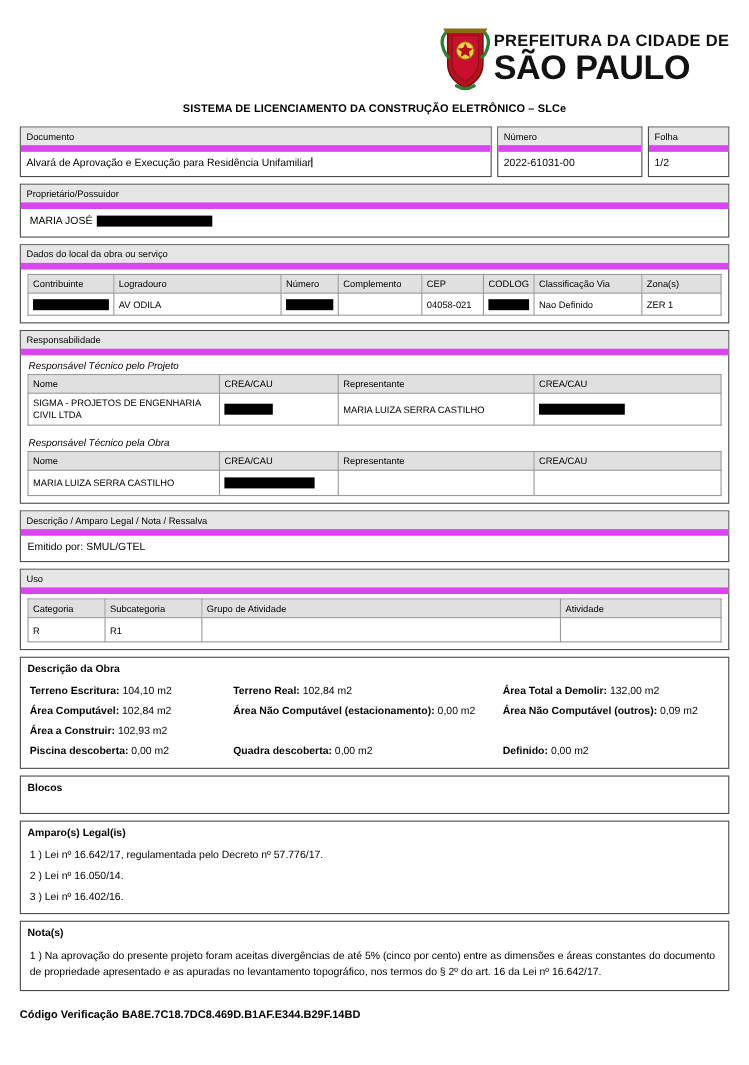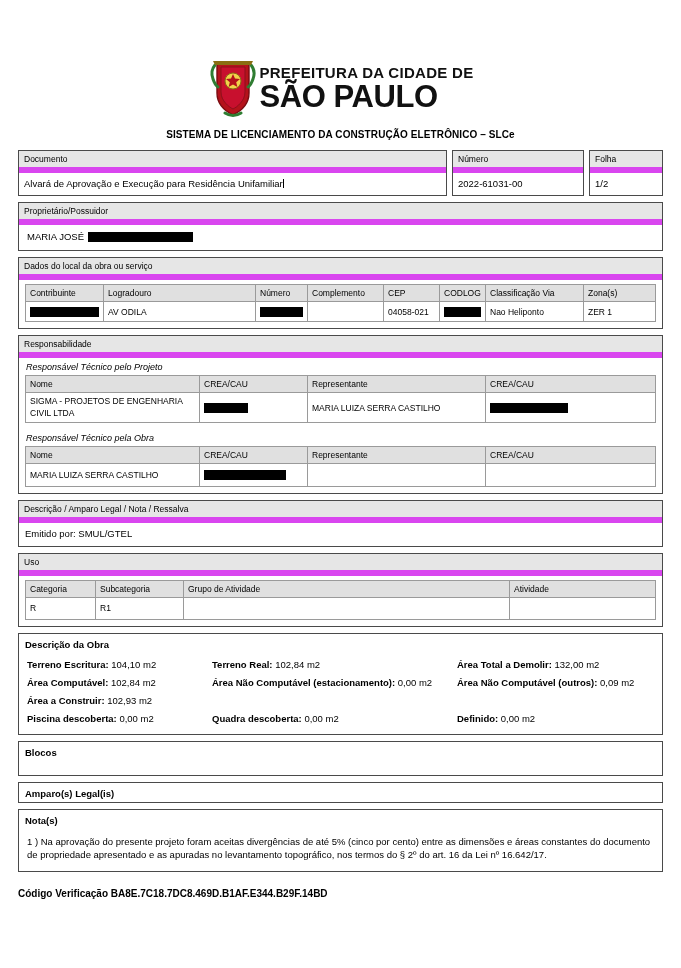--- a/index.html
+++ b/index.html
@@ -25,23 +25,22 @@
   }
 
   
   .header {
     padding-top: 22px;
     text-align: center;
   }
   .brand-row {
     display: flex;
     align-items: center;
-    justify-content: center;
+    justify-content: flex-end;
     gap: 0;
-    margin-top: 35px;
   }
   .crest {
     width: 52px;
     height: 62px;
     position: relative;
     flex: none;
   }
   .brand-text {
     text-align: left;
     line-height: 1;
@@ -288,21 +287,21 @@
               </td>
             <td>AV  ODILA</td>
             <td>
                 <span class="redact-cell"></span>
               </td>
             <td></td>
             <td>04058-021</td>
             <td>
                 <span class="redact-cell"></span>
               </td>
-            <td>Nao Heliponto</td>
+            <td>Nao Definido</td>
             <td>ZER 1</td>
           </tr>
         </tbody>
       </table>
     </div>
   </div>
 
   <div class="box">
     <div class="box-label">Responsabilidade</div>
 
@@ -461,20 +460,25 @@
     </div>
   </div>
 
   <div class="box">
     <div class="title-strong">Blocos</div>
     <div class="blocos-body"></div>
   </div>
 
   <div class="box">
     <div class="title-strong">Amparo(s) Legal(is)</div>
+    <div class="list-wrap">
+      <div class="list-item">1 ) Lei nº 16.642/17, regulamentada pelo Decreto nº 57.776/17.</div>
+      <div class="list-item">2 ) Lei nº 16.050/14.</div>
+      <div class="list-item">3 ) Lei nº 16.402/16.</div>
+    </div>
   </div>
 
   <div class="box">
     <div class="title-strong">Nota(s)</div>
     <div class="list-wrap">
       <div class="list-item nota-text">1 ) Na aprovação do presente projeto foram aceitas divergências de até 5% (cinco por cento) entre as dimensões e áreas constantes do documento de propriedade apresentado e as apuradas no levantamento topográfico, nos termos do § 2º do art. 16 da Lei nº 16.642/17.</div>
     </div>
   </div>
 
   <div class="footer">Código Verificação BA8E.7C18.7DC8.469D.B1AF.E344.B29F.14BD</div>

